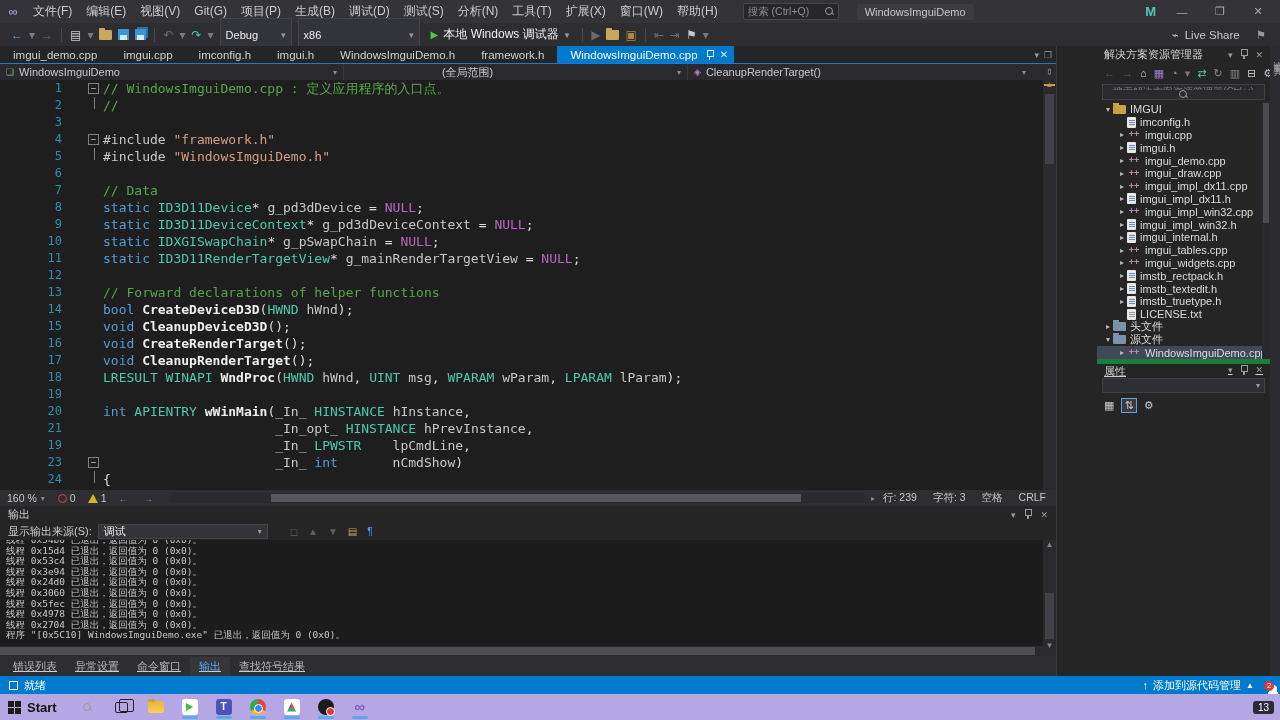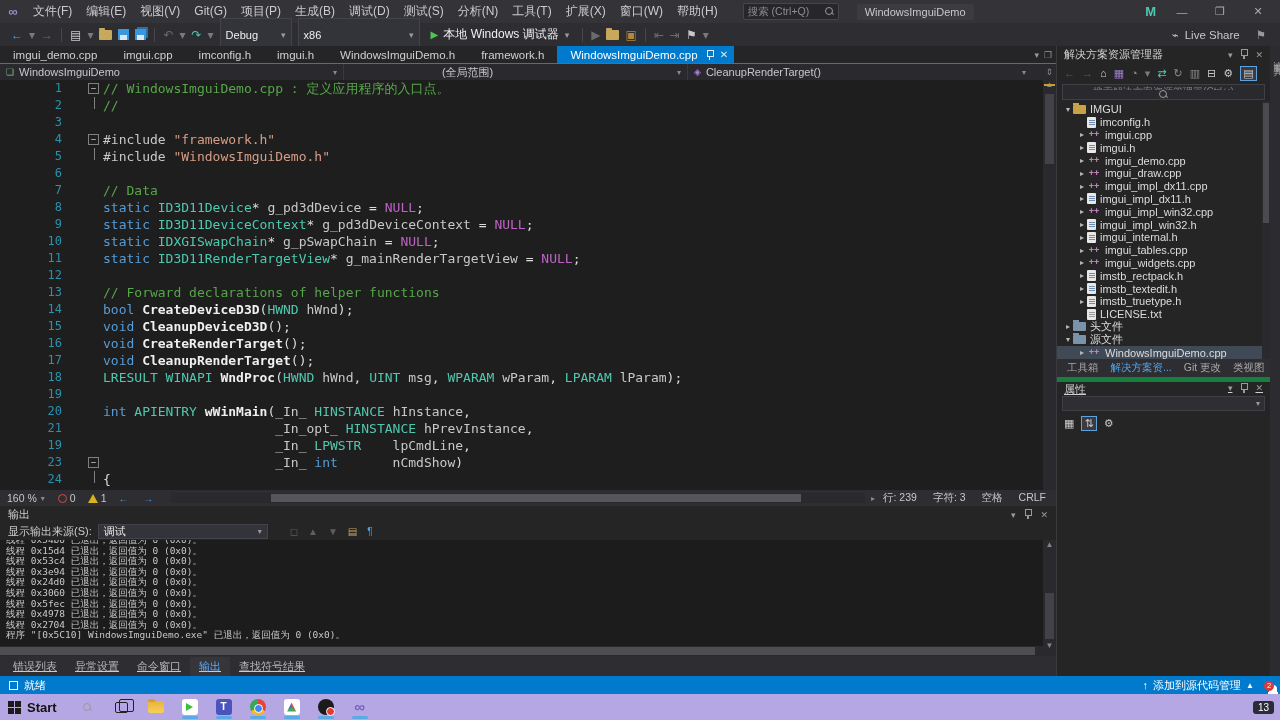--- a/index.html
+++ b/index.html
@@ -113,21 +113,21 @@
   #out-vscroll .arr { display:block; text-align:center; color:#858585; font-size:8px; height:11px; }
   #out-vscroll .thumb { position:absolute; left:2px; bottom:13px; width:9px; height:46px; background:#424248; }
 
   
   #bottomtabs { position:absolute; left:0; top:656px; width:1056px; height:20px; background:#2D2D32;
     display:flex; align-items:center; padding-left:4px;text-decoration:underline; }
   .btab { padding:2px 9px; color:#B8B8B8; font-size:11px; white-space:nowrap; }
   .btab.active { color:#55AAFF; background:#35353A; }
 
   
-  #rightpanel { position:absolute; left:1056px; top:46px; width:214px; height:630px; background:#252526; border-left:1px solid #3A3A3E; }
+  #rightpanel { position:absolute; left:1056px; top:46px; width:214px; height:630px; background:#252526; border-left:1px solid #3A3A3E;padding-left:40px; }
   #se-header { height:17px; display:flex; align-items:center; padding:0 7px; color:#D0D0D0; font-size:11px; }
   #se-header .hdr-icons { margin-left:auto; display:flex; gap:8px; align-items:center; color:#9A9A9A; font-size:9px; }
   #se-toolbar { height:20px; display:flex; align-items:center; gap:7px; padding:0 7px; font-size:11px; }
   #se-toolbar .sel { border:1px solid #5FA3DC; background:#3A3A40; padding:0 2px; }
   #se-search { margin:1px 5px; height:16px; background:#2A2A2E; border:1px solid #3F3F46;
     display:flex; align-items:center; justify-content:space-between; padding:0 5px;flex-direction:column; }
   #se-search .ph { color:#7E7E7E; font-size:10px; white-space:nowrap; overflow:hidden; }
   #se-tree { height:258px; overflow:hidden; position:relative; padding-top:2px; }
   .trow { display:flex; align-items:center; height:12.8px; font-size:11px; color:#DCDCDC; white-space:nowrap; }
   .trow.sel { background:#3F4A56; }
@@ -571,27 +571,20 @@
           <div class="trow sel" style="padding-left: 20px;">
             <span class="arr">▸</span>
             <span class="fico fico-cpp">++</span>
             <span class="lbl">WindowsImguiDemo.cpp</span>
           </div>
         </div>
       <div id="tree-vscroll">
         <span class="thumb"></span>
       </div>
     </div>
-    <div id="se-tabs">
-        <span class="setab">工具箱</span>
-        <span class="setab active">解决方案资...</span>
-        <span class="setab">Git 更改</span>
-        <span class="setab">类视图</span>
-        <span class="setab">资源视图</span>
-      </div>
     <div id="props-header">
       <span>属性</span>
       <span class="hdr-icons">
         <span>▾</span>
         <span class="pinico"></span>
         <span>✕</span>
       </span>
     </div>
     <div id="props-combo">
         <span>▾</span>

